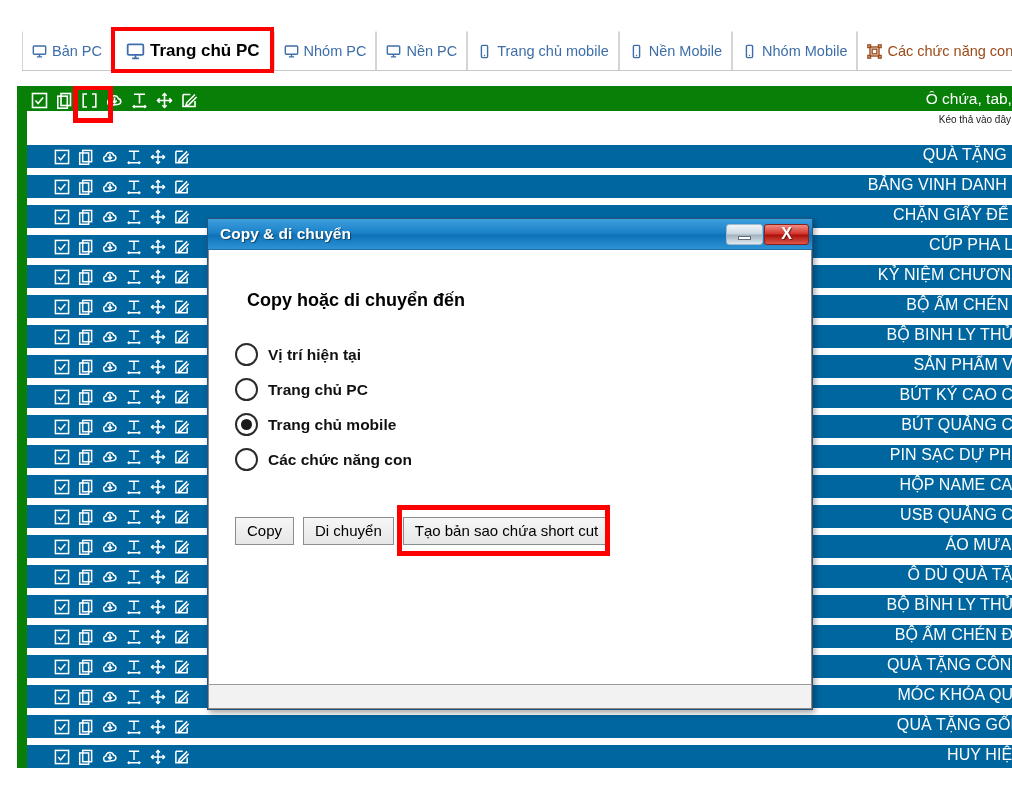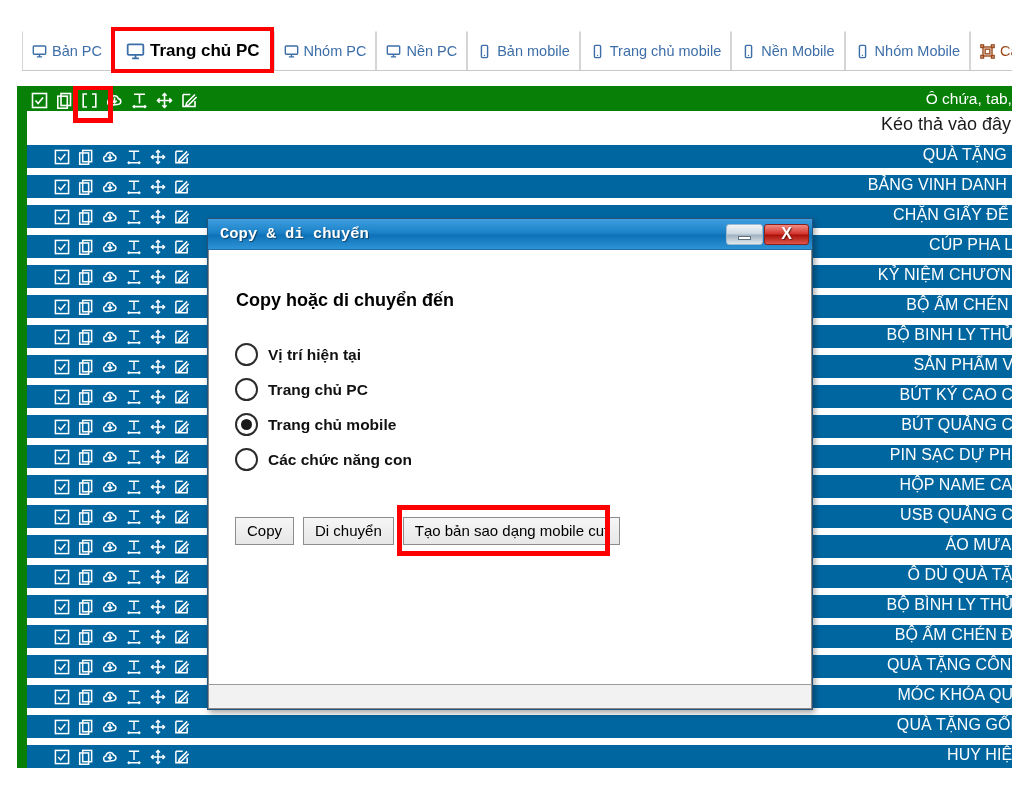--- a/index.html
+++ b/index.html
@@ -94,21 +94,21 @@
   }
   #dropzone {
     height: 27px;
     background: #ffffff;
     position: relative;
   }
   #dropzone .dz-label {
     position: absolute;
     right: 16px; top: 3px;
     color: #1b1b1b;
-    font-size: 18px;
+    font-size: 10px;
     white-space: nowrap;
   }
 
   
   .row {
     height: 23px;
     background: #0066a0;
     margin-top: 7px;
     display: flex;
     align-items: center;
@@ -158,21 +158,20 @@
     display: flex;
     align-items: center;
     justify-content: space-between;
     padding: 0 3px 0 12px;
   }
   #dlg-title-text {
     color: #ffffff;
     font-weight: bold;
     font-size: 15.5px;
     text-shadow: 1px 1px 1px rgba(0,0,0,.45);
-    font-family: Liberation Mono, monospace;
   }
   .winbtns { display: flex; align-items: center; gap: 1px; }
   .winbtn {
     width: 37px; height: 21px;
     border: 1px solid #9fb9cc;
     border-radius: 3px;
     display: flex; align-items: center; justify-content: center;
     cursor: pointer;
   }
   .winbtn.min {
@@ -201,21 +200,21 @@
     border-top: none;
     border-bottom: none;
     margin: 0;
     position: relative;
     padding: 40px 0 0 26px;
   }
   #dlg-heading {
     font-size: 18px;
     font-weight: bold;
     color: #000000;
-    margin: 0 0 26px 1px;
+    margin: 0 0 26px 12px;
   }
   .radio-row {
     display: flex;
     align-items: center;
     gap: 10px;
     height: 35px;
     cursor: pointer;
     font-weight: bold;
   }
   .radio {
@@ -291,27 +290,20 @@
             <path d="M5.5 14.6h6M8.5 11.6v3" stroke="currentColor" fill="none" stroke-width="1.6"></path>
           </svg></span>
         <span>Nhóm PC</span>
       </div>
       <div class="tab">
         <span class="tab-ico"><svg width="15" height="15" viewBox="0 0 17 17" style="color:#3d6ea8">
             <rect x="1.5" y="2.2" width="14" height="9.4" rx="1" stroke="currentColor" fill="none" stroke-width="1.6"></rect>
             <path d="M5.5 14.6h6M8.5 11.6v3" stroke="currentColor" fill="none" stroke-width="1.6"></path>
           </svg></span>
         <span>Nền PC</span>
-      </div>
-      <div class="tab">
-        <span class="tab-ico"><svg width="15" height="15" viewBox="0 0 17 17" style="color:#3d6ea8">
-            <rect x="5" y="1.6" width="7" height="13.8" rx="1.2" stroke="currentColor" fill="none" stroke-width="1.6"></rect>
-            <circle cx="8.5" cy="13.1" r=".8" fill="currentColor" stroke="none"></circle>
-          </svg></span>
-        <span>Bản mobile</span>
       </div>
       <div class="tab">
         <span class="tab-ico"><svg width="15" height="15" viewBox="0 0 17 17" style="color:#3d6ea8">
             <rect x="5" y="1.6" width="7" height="13.8" rx="1.2" stroke="currentColor" fill="none" stroke-width="1.6"></rect>
             <circle cx="8.5" cy="13.1" r=".8" fill="currentColor" stroke="none"></circle>
           </svg></span>
         <span>Trang chủ mobile</span>
       </div>
       <div class="tab">
         <span class="tab-ico"><svg width="15" height="15" viewBox="0 0 17 17" style="color:#3d6ea8">
@@ -1295,20 +1287,20 @@
         <div class="radio-row">
           <span class="radio"></span>
           <span class="radio-label">Các chức năng con</span>
         </div>
       </div>
 
     <div id="dlg-buttons">
       <button class="btn">Copy</button>
       <button class="btn">Di chuyển</button>
       <span id="btn-shortcut-wrap">
-        <button class="btn">Tạo bản sao dạng mobile cut</button>
+        <button class="btn">Tạo bản sao chứa short cut</button>
         <span id="shortcut-highlight"></span>
       </span>
     </div>
   </div>
 
   <div id="dlg-status"></div>
 </div>
 
 </body></html>

